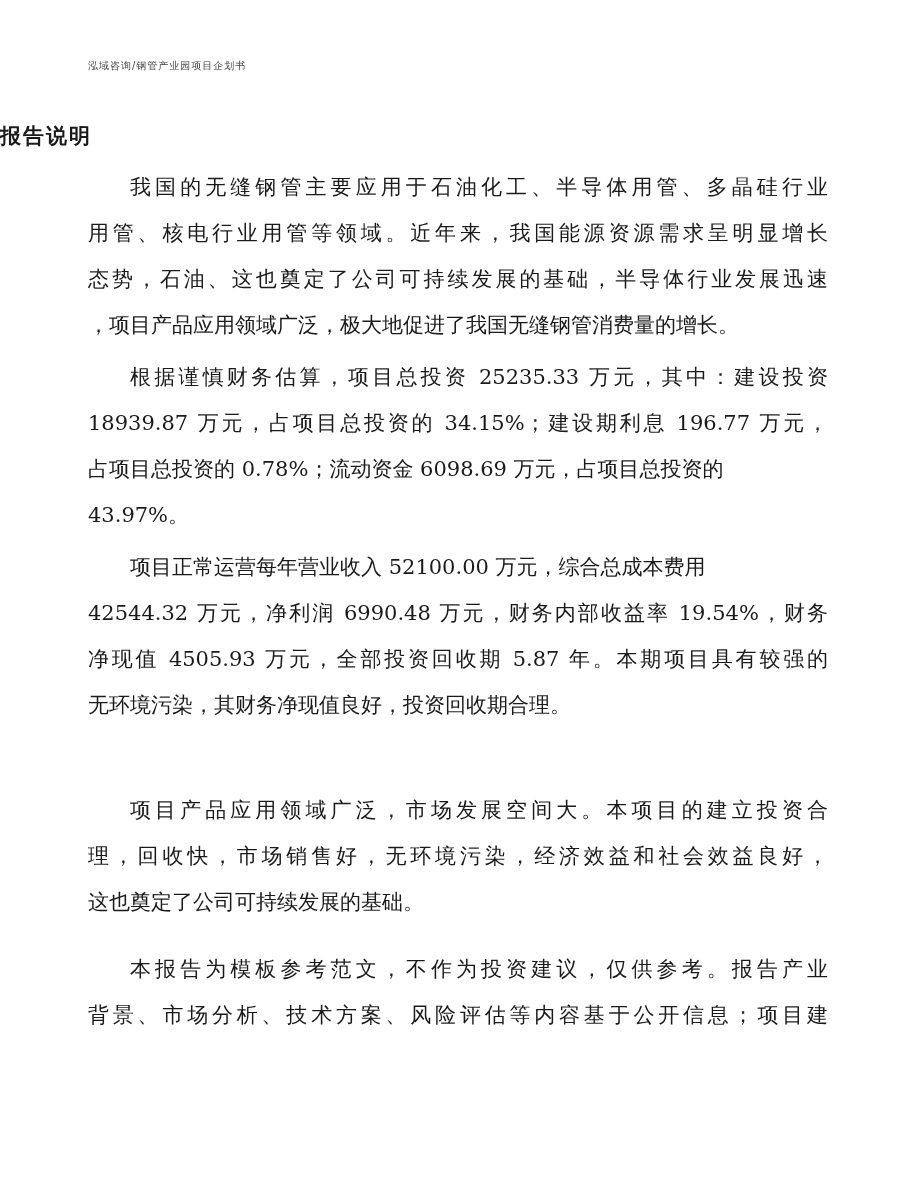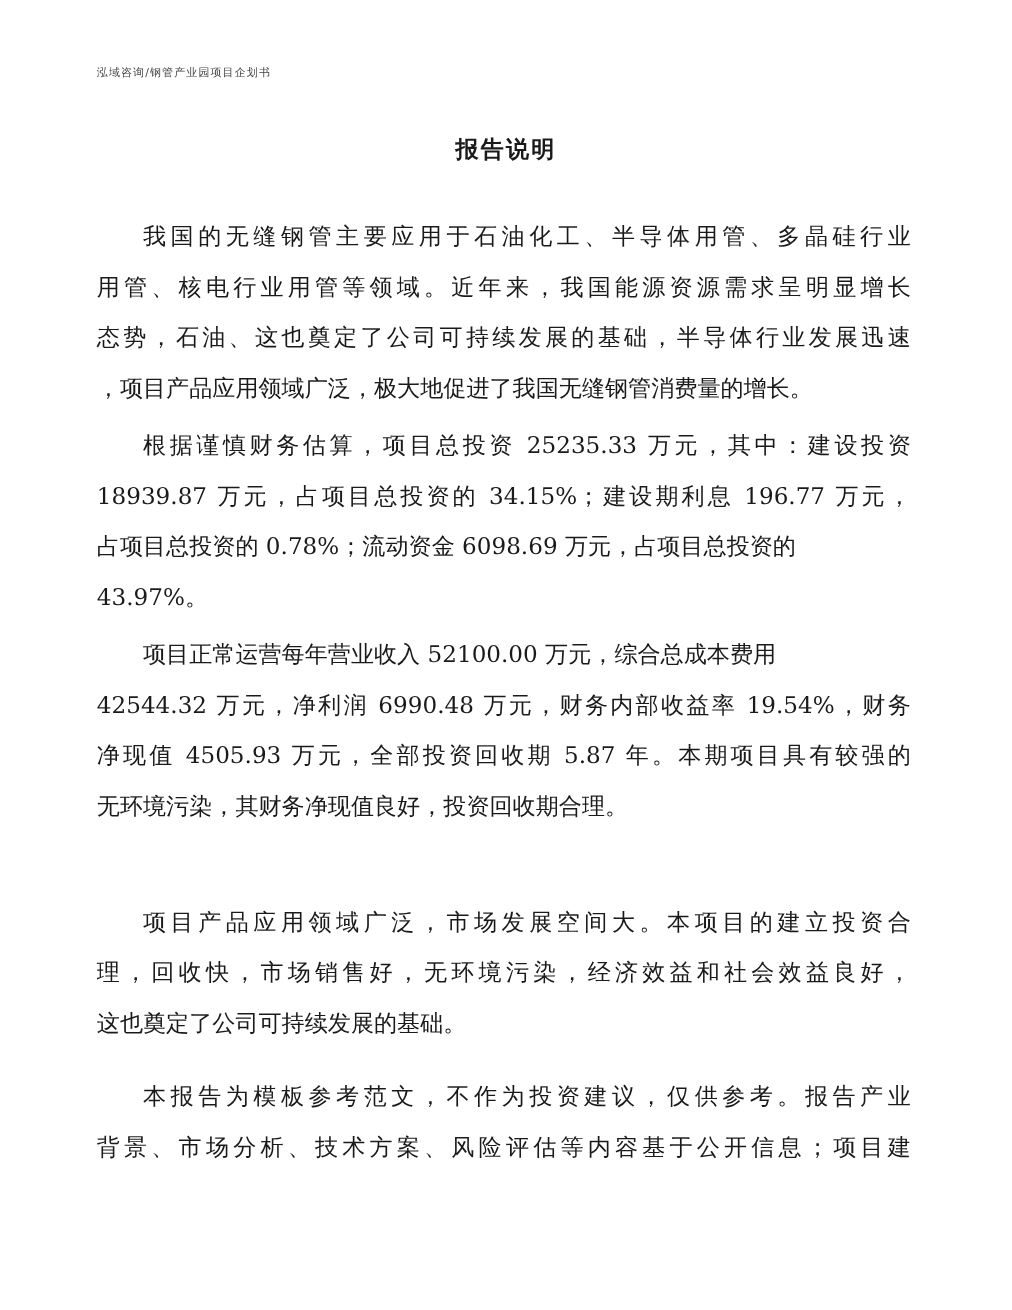--- a/index.html
+++ b/index.html
@@ -1,24 +1,24 @@
 <!DOCTYPE html>
 <html><head>
 <meta charset="utf-8">
 <style>
   html, body { margin: 0; padding: 0; background: #ffffff; }
   body { width: 920px; height: 1191px; position: relative; overflow: hidden;
          font-family: "DejaVu Serif", "Liberation Serif", serif; color: #1a1a1a; }
   .header { position: absolute; left: 88px; top: 59px; font-size: 10px; color: #444;
             font-family: "DejaVu Sans", "Liberation Sans", sans-serif; letter-spacing: 1px; }
-  .title { position: absolute; left: 0; width: 920px; top: 122px; text-align: center;
+  .title { position: absolute; left: 0; width: 920px; top: 122px; text-align: left;
            font-size: 21px; font-weight: bold; letter-spacing: 2px;
            font-family: "DejaVu Sans", "Liberation Sans", sans-serif; }
   .line { position: absolute; left: 88px; width: 740px; font-size: 21px; line-height: 28px;
-          white-space: nowrap; text-align: justify; text-align-last: justify; margin-top: 28px; }
+          white-space: nowrap; text-align: justify; text-align-last: justify; }
   .line.first { left: 130px; width: 698px; }
   .line.last { text-align-last: left; }
 </style>
 </head>
 <body>
 
 <div class="header">泓域咨询/钢管产业园项目企划书</div>
 
 <div class="title">报告说明</div>
 

